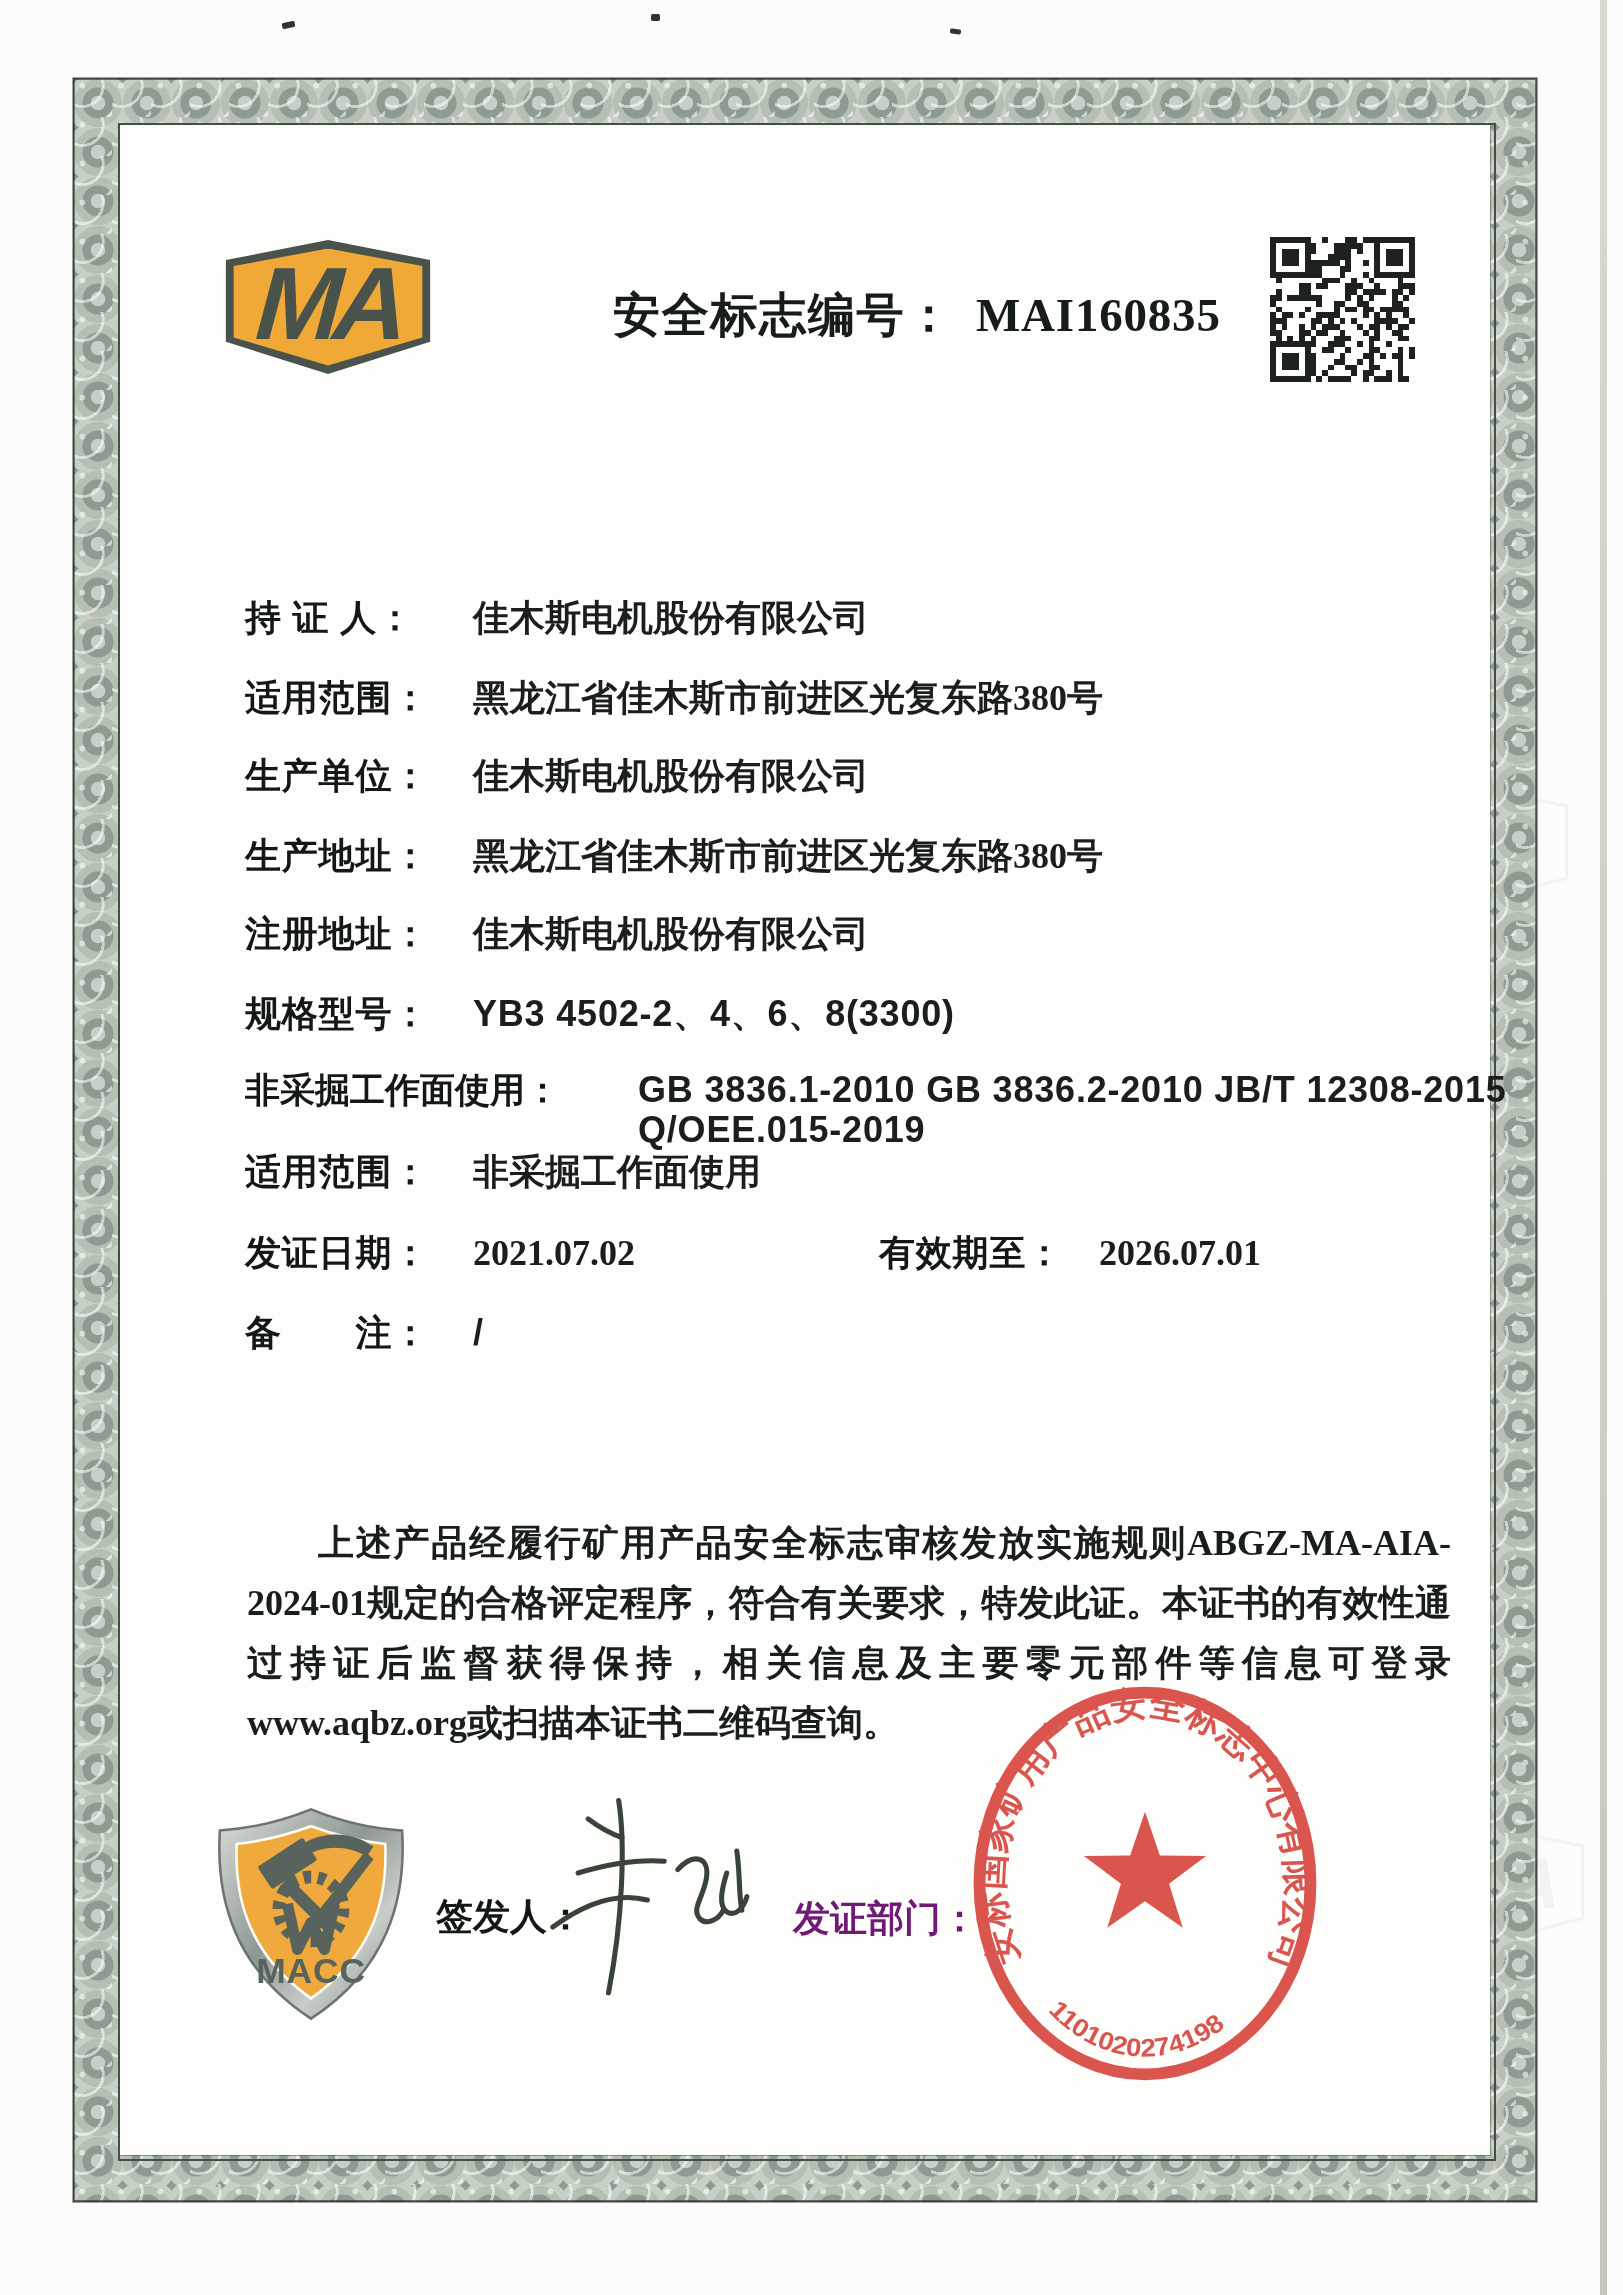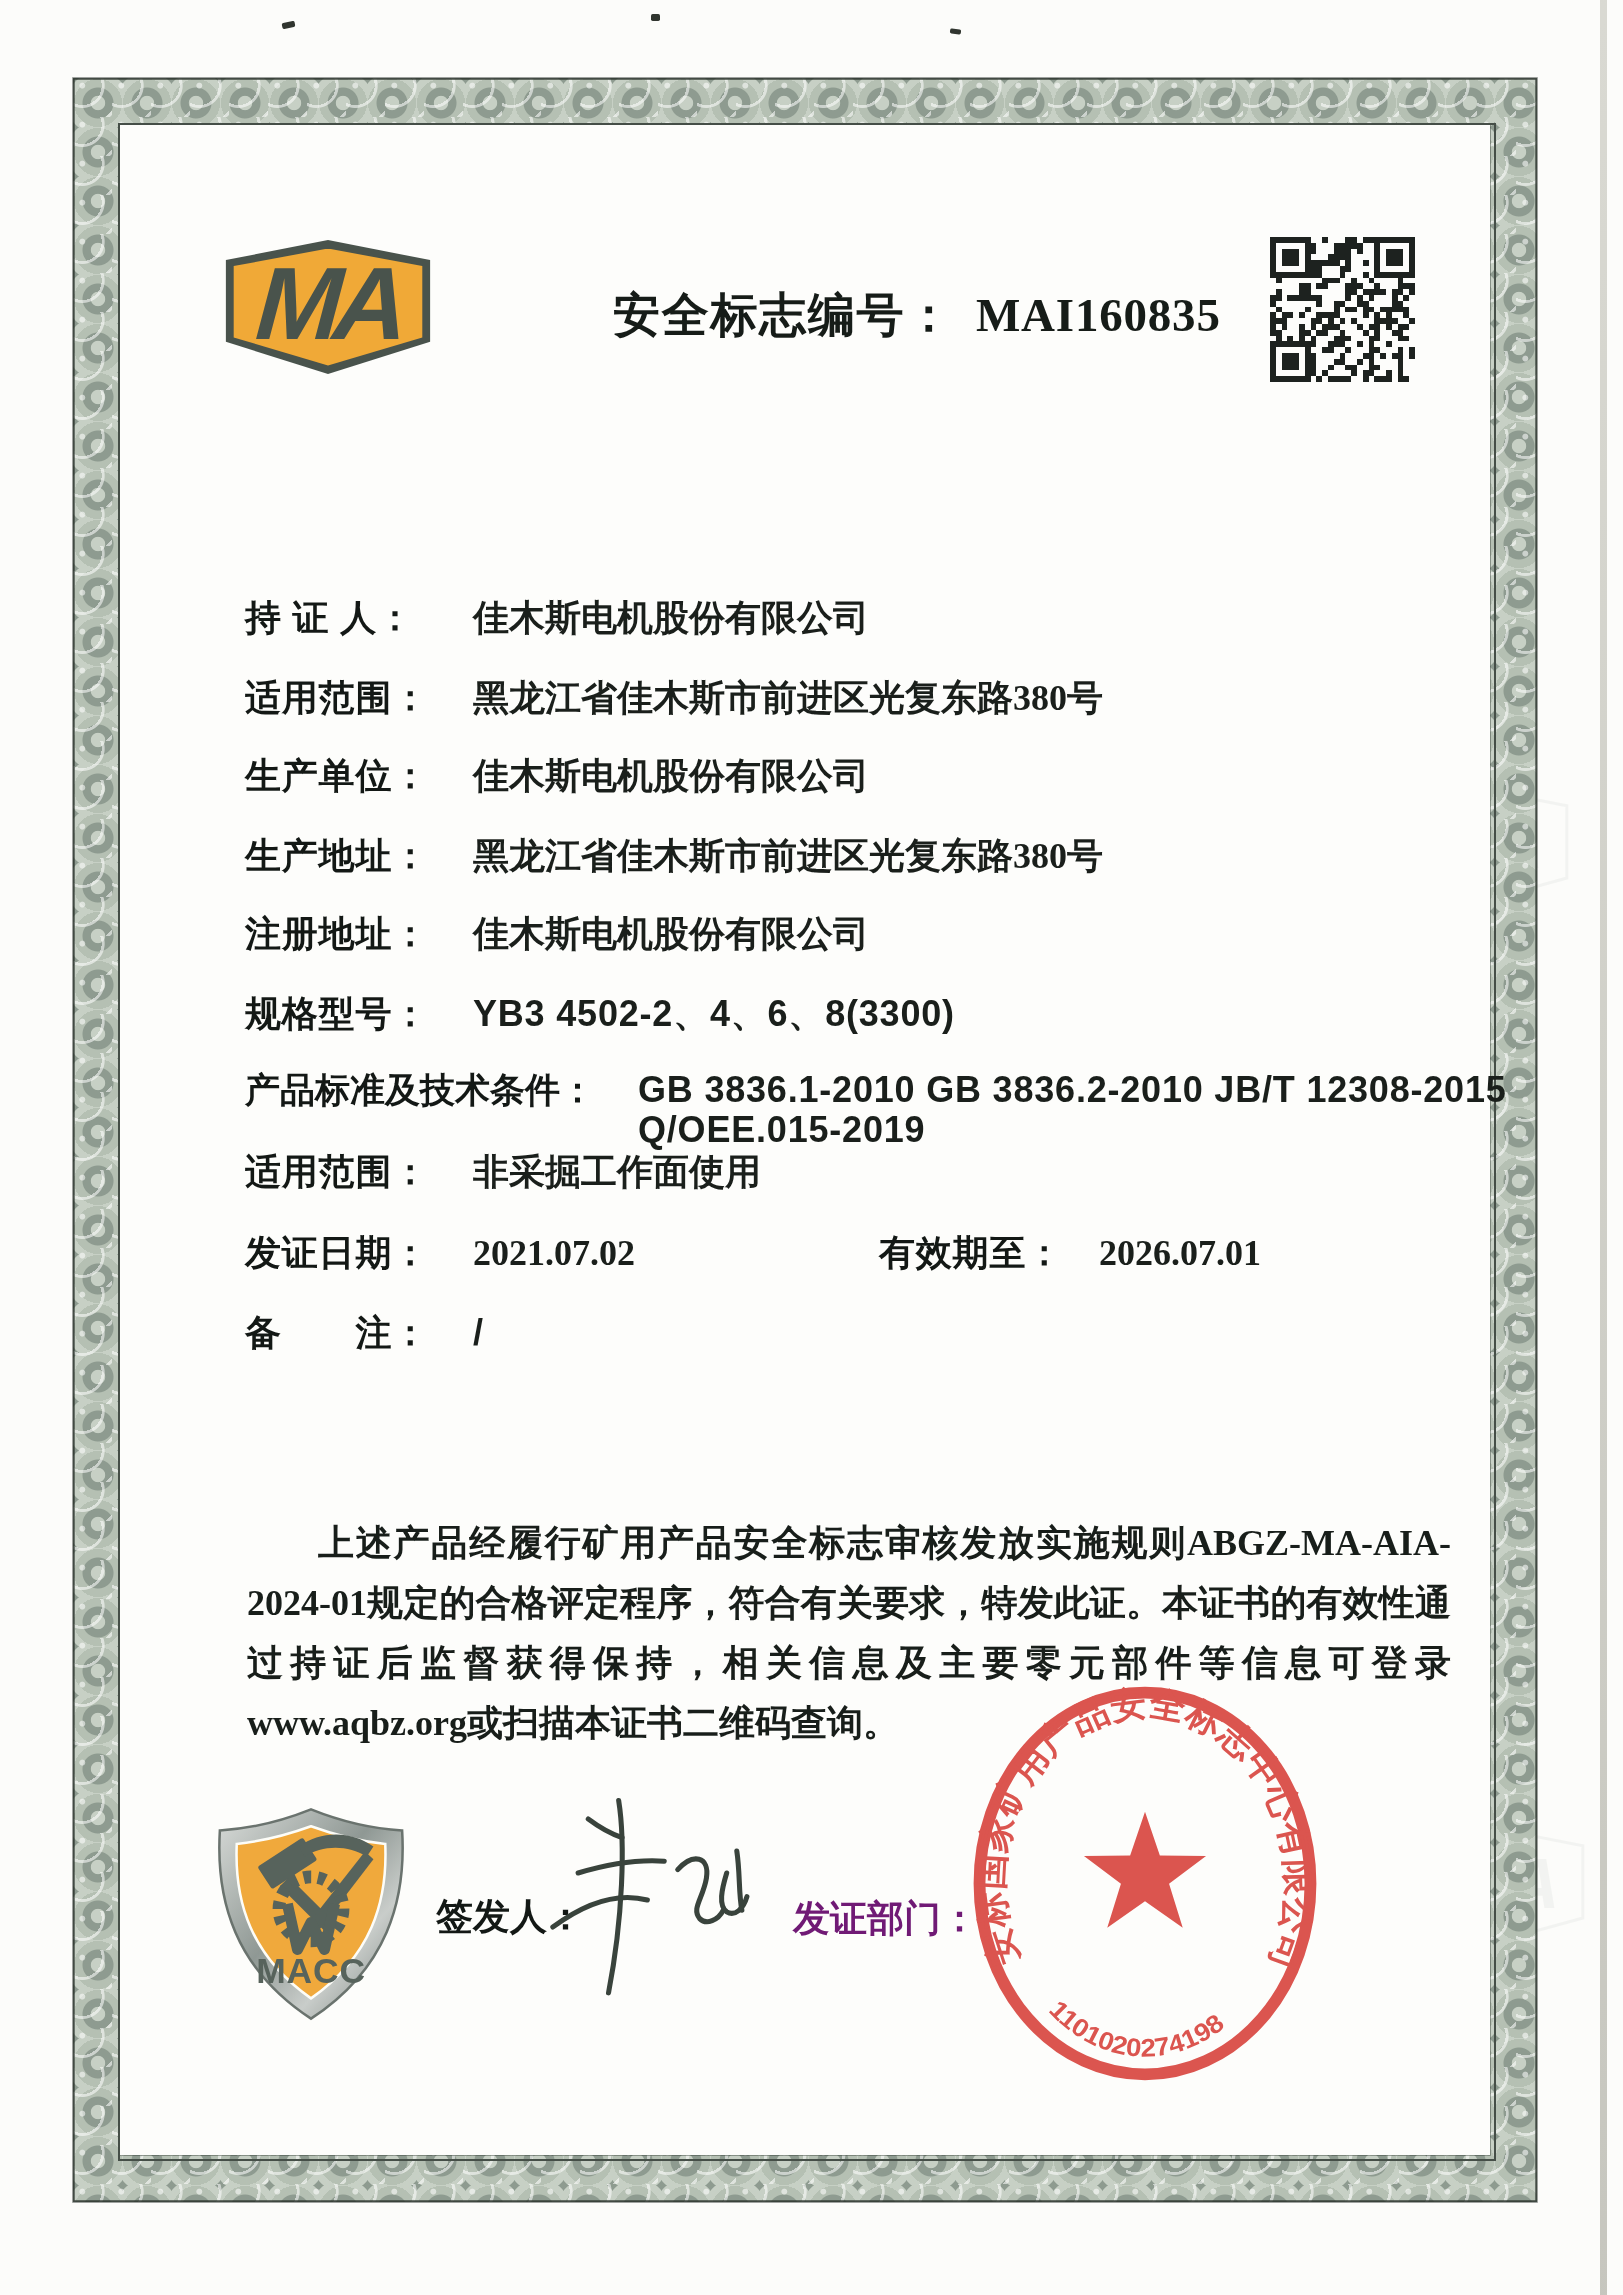--- a/index.html
+++ b/index.html
@@ -463,21 +463,21 @@
   </div>
   <div class="frow" style="top:912px">
     <span class="lab">注册地址：</span>
     <span class="val">佳木斯电机股份有限公司</span>
   </div>
   <div class="frow" style="top:992px">
     <span class="lab">规格型号：</span>
     <span class="val num">YB3 4502-2、4、6、8(3300)</span>
   </div>
   <div class="frow standards" style="top:1068px">
-    <span class="lab">产品标准及技术条件：</span>
+    <span class="lab">非采掘工作面使用：</span>
     <span class="val num">GB 3836.1-2010  GB 3836.2-2010 JB/T 12308-2015</span>
     <span class="val2">Q/OEE.015-2019</span>
   </div>
   <div class="frow" style="top:1150px">
     <span class="lab">适用范围：</span>
     <span class="val">非采掘工作面使用</span>
   </div>
   <div class="frow" style="top:1231px">
     <span class="lab">发证日期：</span>
     <span class="val" style="width:364px">2021.07.02</span>

